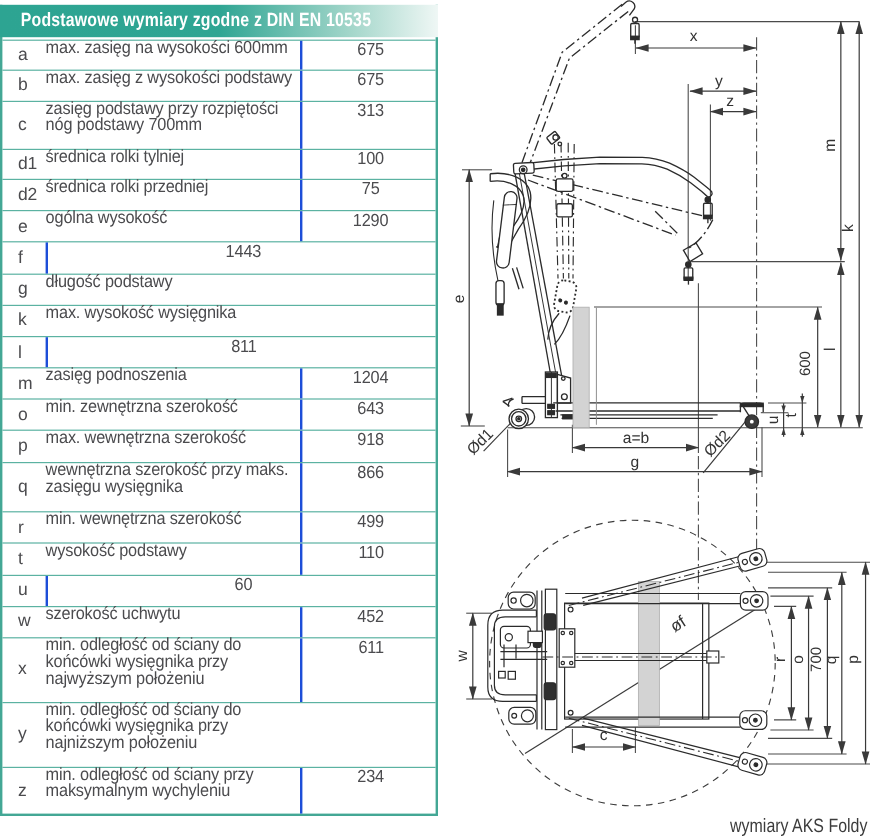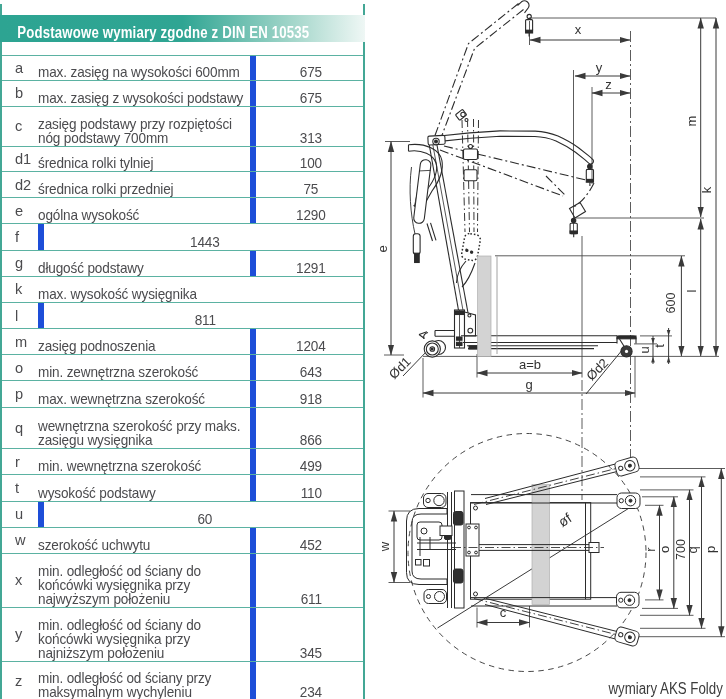--- a/index.html
+++ b/index.html
@@ -1,25 +1,25 @@
 <!DOCTYPE html>
 <html><head>
 <meta charset="utf-8">
 <style>
 html,body{margin:0;padding:0}
 .page{position:relative;width:726px;height:699px;background:#fff;overflow:hidden;font-family:"Liberation Sans",sans-serif}
 .tbl{position:absolute;left:0;top:4px;width:361px;border-left:2px solid #43a795;border-right:2px solid #43a795;border-bottom:2px solid #43a795}
-.hdr{height:27px;margin:11px -2px;background:linear-gradient(to right,#2da492 0%,#2fa593 50%,#a3d6ca 80%,#eff7f5 100%);display:flex;align-items:flex-end}
+.hdr{height:27px;margin:0 -2px;background:linear-gradient(to right,#2da492 0%,#2fa593 50%,#a3d6ca 80%,#eff7f5 100%);display:flex;align-items:center}
 .hdr span{color:#fff;font-weight:bold;font-size:16px;white-space:nowrap;transform:scaleX(0.825);transform-origin:0 50%;padding-left:21px;letter-spacing:0.2px}
 .row{display:flex;border-bottom:1px solid #5bb2a2;align-items:stretch;color:#4b4b4e;font-size:14.6px;letter-spacing:-0.15px}
 .row:last-child{border-bottom:none}
 .c1{width:36px;padding-left:13px;display:flex;align-items:center;box-sizing:border-box}
-.c2{width:212px;display:flex;align-items:flex-end;line-height:13.9px}
+.c2{width:212px;display:flex;align-items:flex-start;line-height:13.9px}
 .c2 span{white-space:nowrap;transform:scaleX(0.93);transform-origin:0 50%}
-.c3{flex:1;border-left:6px solid #1d4ed8;display:flex;align-items:flex-end;justify-content:center}
+.c3{flex:1;border-left:2px solid #1d4ed8;display:flex;align-items:flex-start;justify-content:center}
 .c3 span{transform:scaleX(0.93);padding-left:3px}
 svg text{font-family:"Liberation Sans",sans-serif}
 </style>
 </head>
 <body>
 <div class="page">
 <div class="tbl">
   <div class="hdr">
         <span>Podstawowe wymiary zgodne z DIN EN 10535</span>
       </div>
@@ -82,23 +82,20 @@
         <div class="c1">f</div>
         <div class="c3">
           <span>1443</span>
         </div>
       </div>
   <div class="row" style="height:25px">
         <div class="c1">g</div>
         <div class="c2">
           <span>długość podstawy</span>
         </div>
-        <div class="c3">
-          <span>1291</span>
-        </div>
       </div>
   <div class="row" style="height:25.5px">
         <div class="c1">k</div>
         <div class="c2">
           <span>max. wysokość wysięgnika</span>
         </div>
       </div>
   <div class="row" style="height:25px">
         <div class="c1">l</div>
         <div class="c3">
@@ -180,23 +177,20 @@
           <span>min. odległość od ściany do<br>końcówki wysięgnika przy<br>najwyższym położeniu</span>
         </div>
         <div class="c3">
           <span>611</span>
         </div>
       </div>
   <div class="row" style="height:53px">
         <div class="c1">y</div>
         <div class="c2">
           <span>min. odległość od ściany do<br>końcówki wysięgnika przy<br>najniższym położeniu</span>
-        </div>
-        <div class="c3">
-          <span>345</span>
         </div>
       </div>
   <div class="row" style="height:38.5px">
         <div class="c1">z</div>
         <div class="c2">
           <span>min. odległość od ściany przy<br>maksymalnym wychyleniu</span>
         </div>
         <div class="c3">
           <span>234</span>
         </div>

